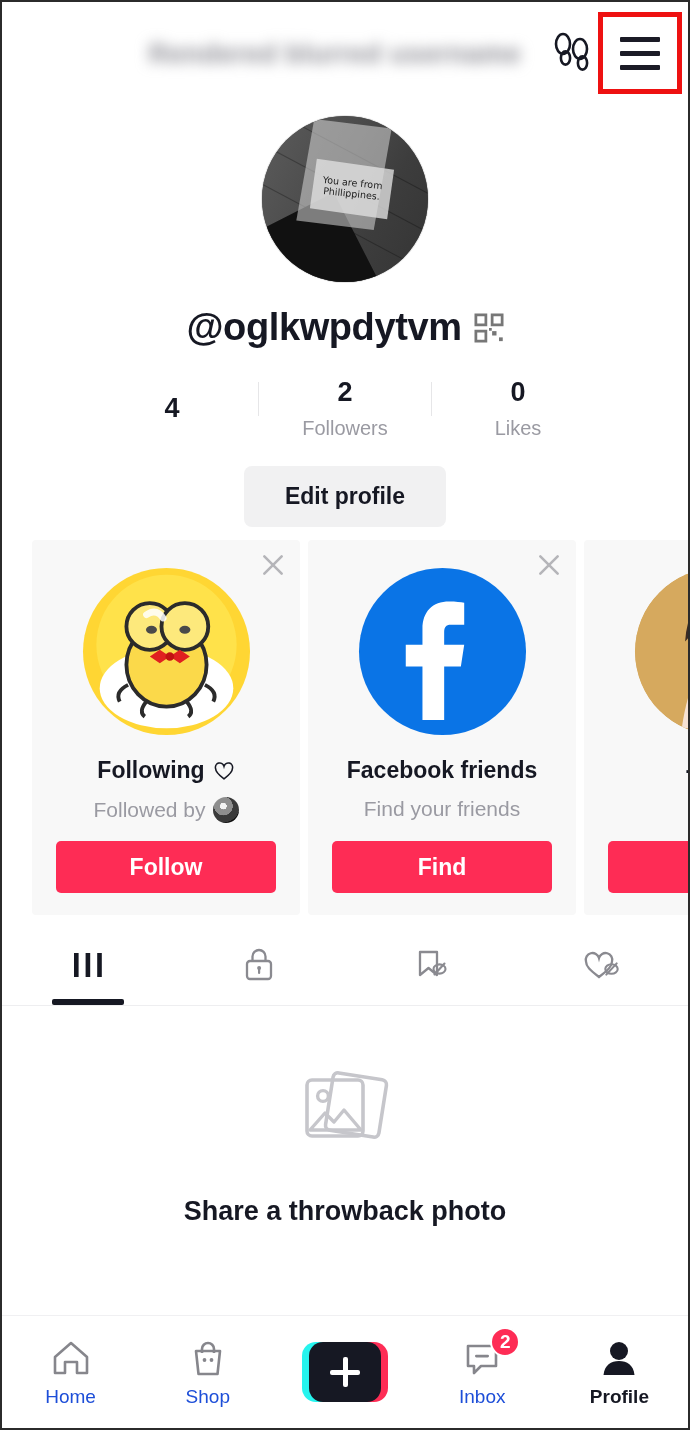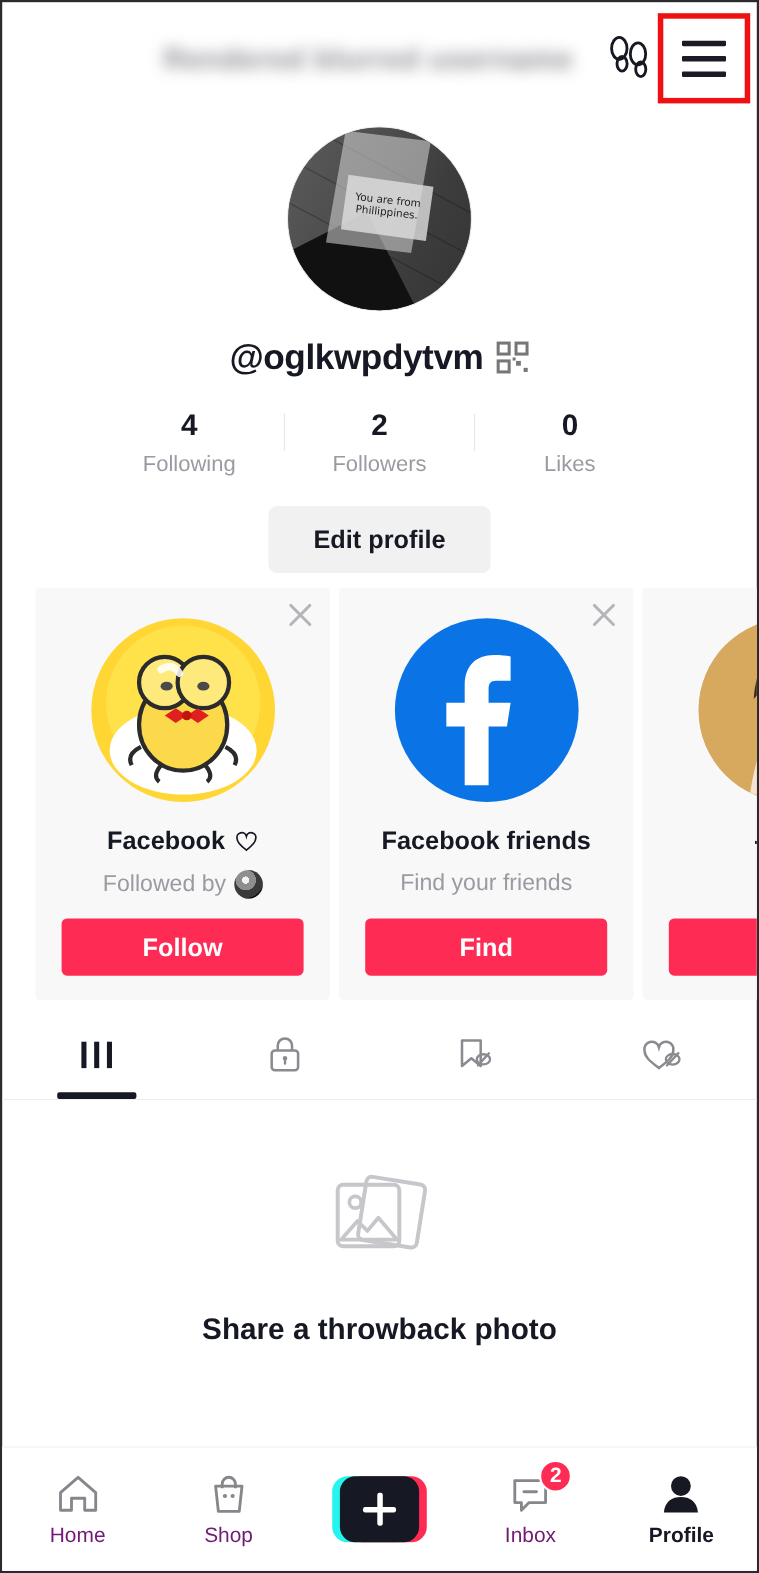--- a/index.html
+++ b/index.html
@@ -150,21 +150,21 @@
     transform: rotate(-2deg);
   }
 
   .handle-row {
     display: flex;
     align-items: center;
     gap: 12px;
     margin-top: 24px;
   }
   .handle {
-    font-size: 32px;
+    font-size: 38px;
     font-weight: bold;
     letter-spacing: -.4px;
   }
   .qr-icon { width: 30px; height: 30px; display:block; }
 
   .stats {
     display: flex;
     align-items: center;
     margin-top: 28px;
   }
@@ -374,21 +374,21 @@
     display: flex;
     flex-direction: column;
     align-items: center;
     justify-content: center;
     gap: 7px;
     cursor: pointer;
     position: relative;
   }
   .nav-label {
     font-size: 19px;
-    color: #701a75;
+    color: #1d4ed8;
   }
   .nav-label.active {
     color: #161823;
     font-weight: bold;
   }
   .nav-ico { height: 42px; display: flex; align-items: center; }
   .create-btn {
     position: relative;
     width: 86px;
     height: 60px;
@@ -491,21 +491,20 @@
         <rect x="1.5" y="14.5" width="8" height="8" fill="none" stroke="#777" stroke-width="2.2"></rect>
         <rect x="14.5" y="14.5" width="3.5" height="3.5" fill="#777"></rect>
         <rect x="20" y="19.5" width="3" height="3" fill="#777"></rect>
         <rect x="12" y="12" width="2.2" height="2.2" fill="#777"></rect>
       </svg>
     </div>
 
     <div class="stats">
       <div class="stat">
         <div class="stat-num">4</div>
-        <div class="stat-label">Following</div>
       </div>
       <div class="stat-div"></div>
       <div class="stat">
         <div class="stat-num">2</div>
         <div class="stat-label">Followers</div>
       </div>
       <div class="stat-div"></div>
       <div class="stat">
         <div class="stat-num">0</div>
         <div class="stat-label">Likes</div>
@@ -536,21 +535,21 @@
           <path d="M38 28 Q44 24 48 30" stroke="#fff" stroke-width="4" fill="none" opacity=".85" stroke-linecap="round"></path>
           <path d="M40 53 l6 -4 l6 4 l6 -4 l6 4 l-6 4 l-6 -4 l-6 4 z" fill="#e02020"></path>
           <circle cx="52" cy="53" r="2.6" fill="#c21212"></circle>
           <path d="M27 70 q-8 4 -5 10" stroke="#2b2b2b" stroke-width="2.3" fill="none"></path>
           <path d="M73 70 q8 4 5 10" stroke="#2b2b2b" stroke-width="2.3" fill="none"></path>
           <path d="M38 80 q-5 6 -1 9" stroke="#2b2b2b" stroke-width="2.3" fill="none"></path>
           <path d="M62 80 q5 6 1 9" stroke="#2b2b2b" stroke-width="2.3" fill="none"></path>
         </svg>
       </div>
       <div class="card-name">
-        <span>Facebook</span>
+        <span>Following</span>
         <svg width="22" height="22" viewBox="0 0 24 24">
           <path d="M12 20.5 C6 16 2.8 12.8 2.8 9.2 A4.6 4.6 0 0 1 12 6.8 A4.6 4.6 0 0 1 21.2 9.2 C21.2 12.8 18 16 12 20.5 Z" fill="none" stroke="#161823" stroke-width="1.7"></path>
         </svg>
       </div>
       <div class="card-sub">
         <span>Followed by</span>
         <span class="mini-av"></span>
       </div>
       <button class="card-btn">Follow</button>
     </div>

